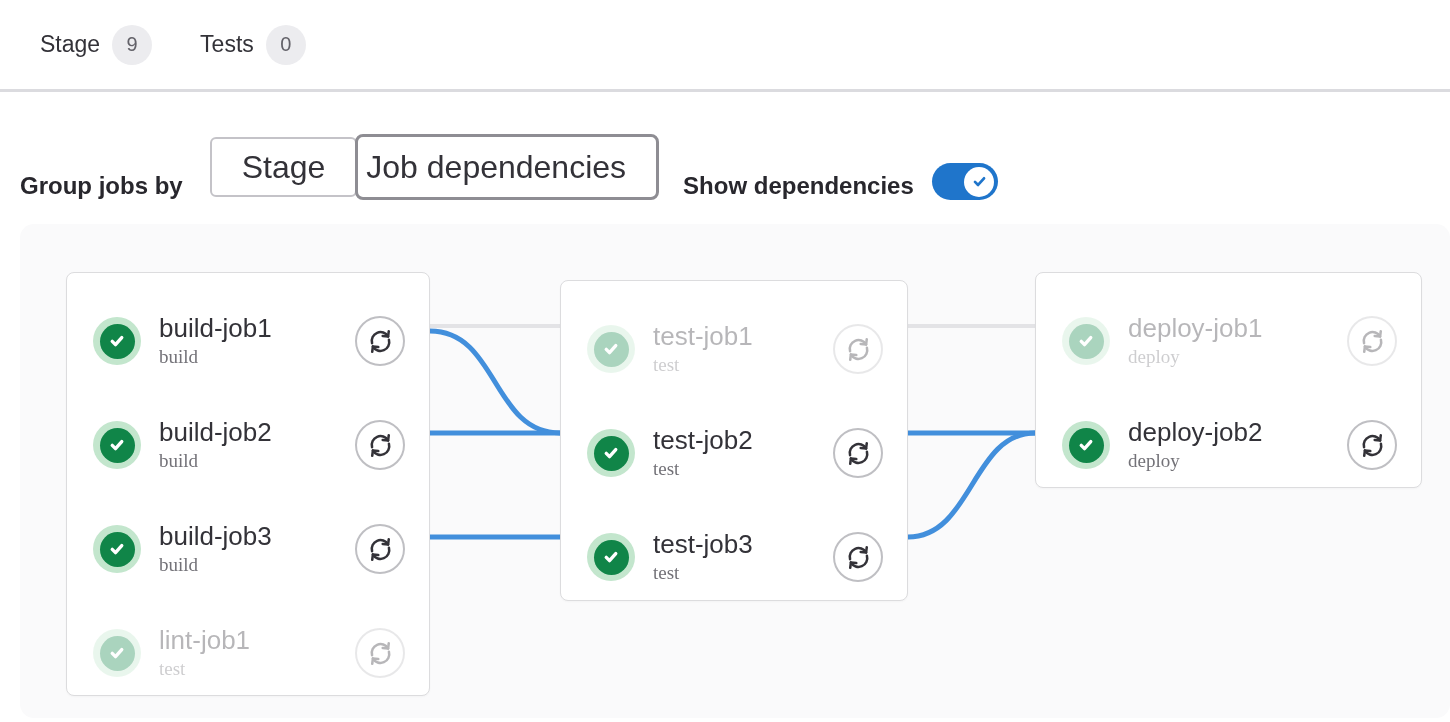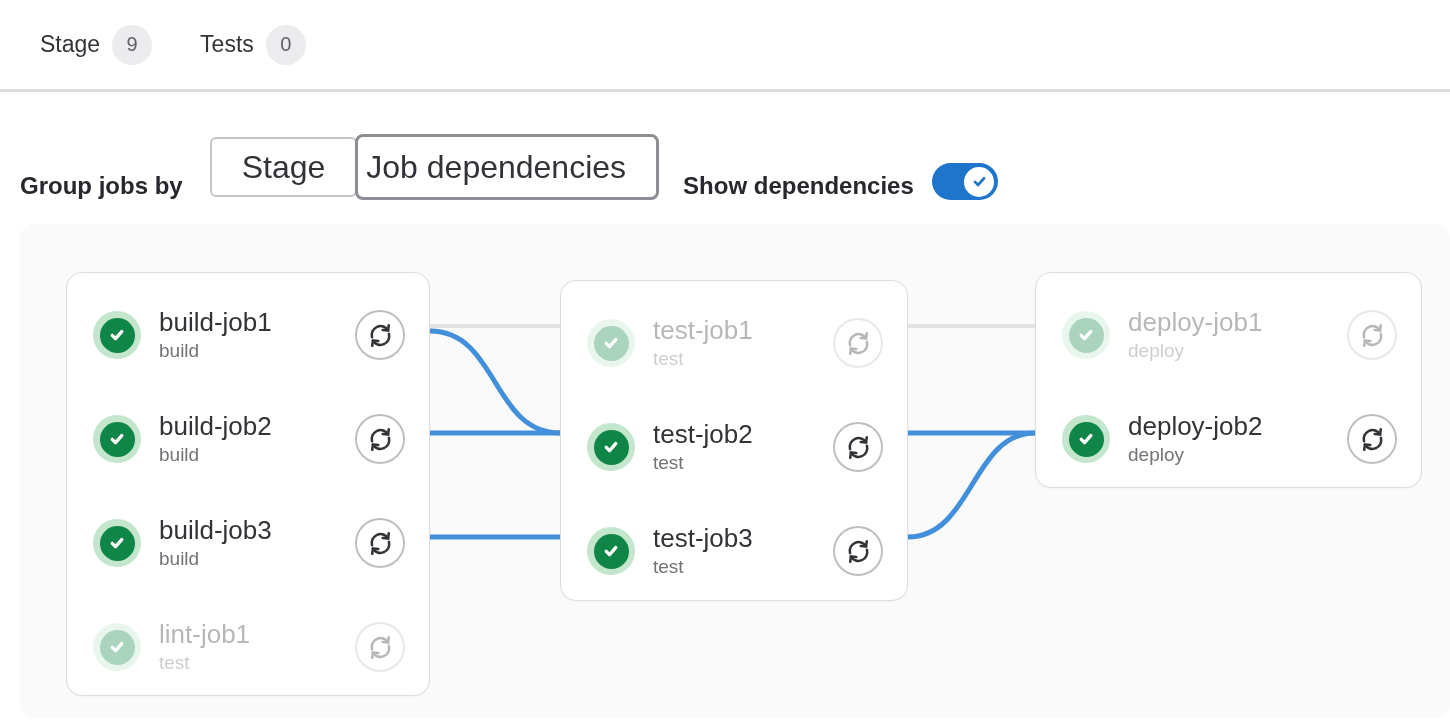--- a/index.html
+++ b/index.html
@@ -35,30 +35,30 @@
     border-radius:50%; background:#fff; display:flex; align-items:center; justify-content:center; }
 
   
   .graph { position:relative; margin:24px 0 0 20px; width:1430px; height:494px;
     background:var(--graphBg); border-radius:14px; }
   .edges { position:absolute; left:0; top:0; }
   .edge-hl  { fill:none; stroke:var(--lineBlue); stroke-width:5px; }
   .edge-dim { fill:none; stroke:var(--lineGray); stroke-width:4px; }
 
   .card { position:absolute; background:#fff; border:1px solid var(--border);
-    border-radius:16px; padding-top:10px; box-shadow:0 1px 2px rgba(0,0,0,.03); }
+    border-radius:8px; padding-top:16px; box-shadow:0 1px 2px rgba(0,0,0,.03); }
   .job-row { display:flex; align-items:center; height:104px; padding-left:26px; cursor:pointer; }
   .job-row.faded { opacity:.35; }
   .status { flex:none; width:48px; height:48px; border-radius:50%;
     background:var(--greenHalo); display:flex; align-items:center; justify-content:center; }
   .status-inner { width:35px; height:35px; border-radius:50%; background:var(--green);
     display:flex; align-items:center; justify-content:center; }
   .jobtext { margin-left:18px; min-width:0; }
   .job-name { font-size:26px; color:#333238; line-height:1.15; white-space:nowrap; }
-  .job-stage { font-size:19px; color:var(--muted); margin-top:3px; }
+  .job-stage { font-size:19px; color:var(--muted); margin-top:3px;font-family:Liberation Serif, serif; }
   .retry { flex:none; margin-left:auto; margin-right:24px; width:50px; height:50px;
     border-radius:50%; border:2px solid #bfbfc3; background:transparent;
     display:flex; align-items:center; justify-content:center; cursor:pointer; color:#333238; }
 </style>
 </head>
 <body>
 
 <div class="tabbar">
   <div class="tab">
     <span>Stage</span>

